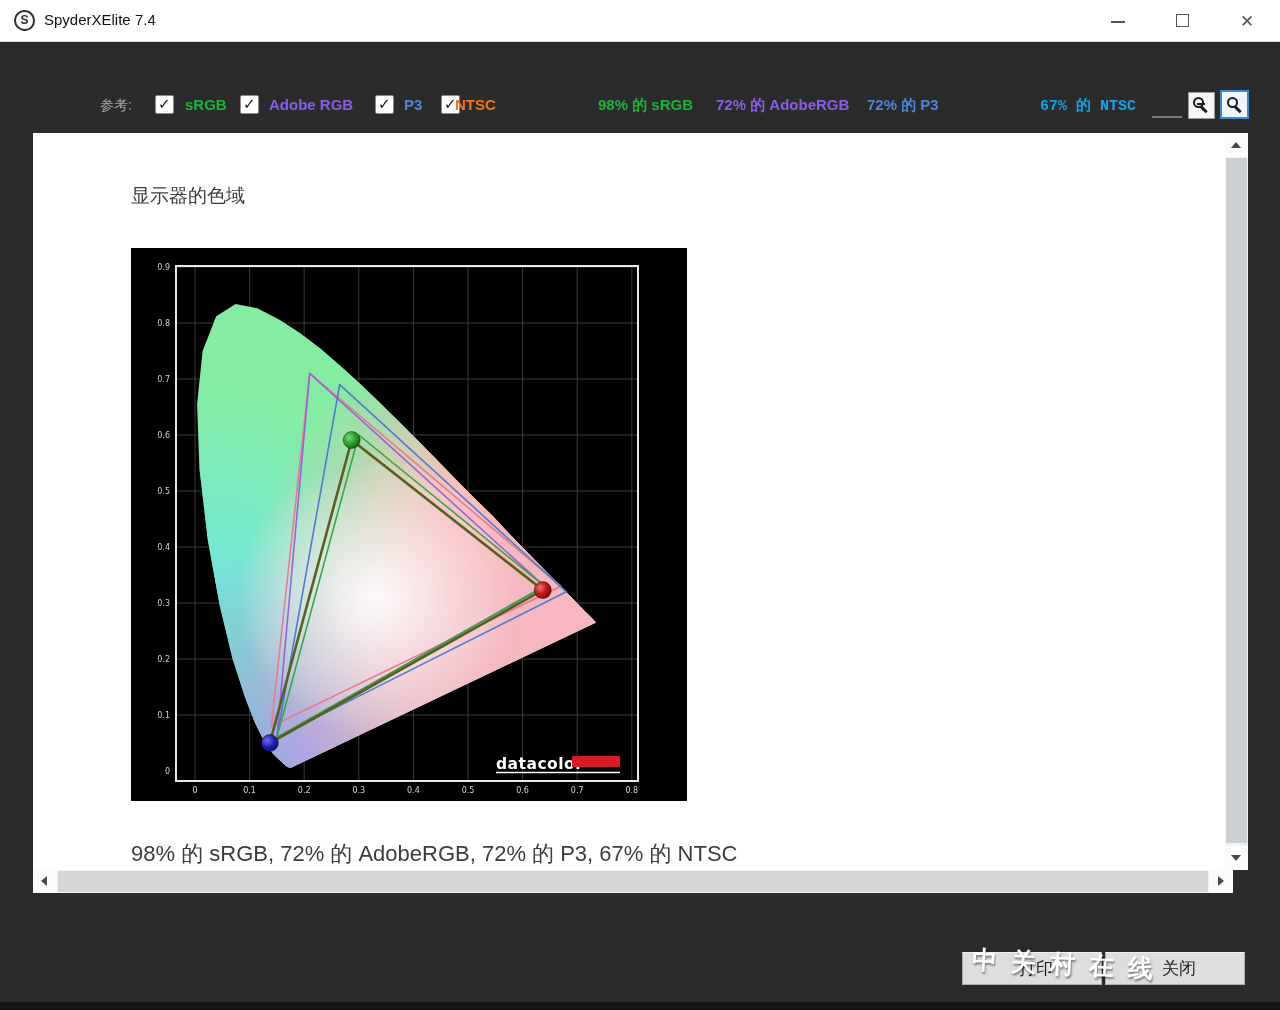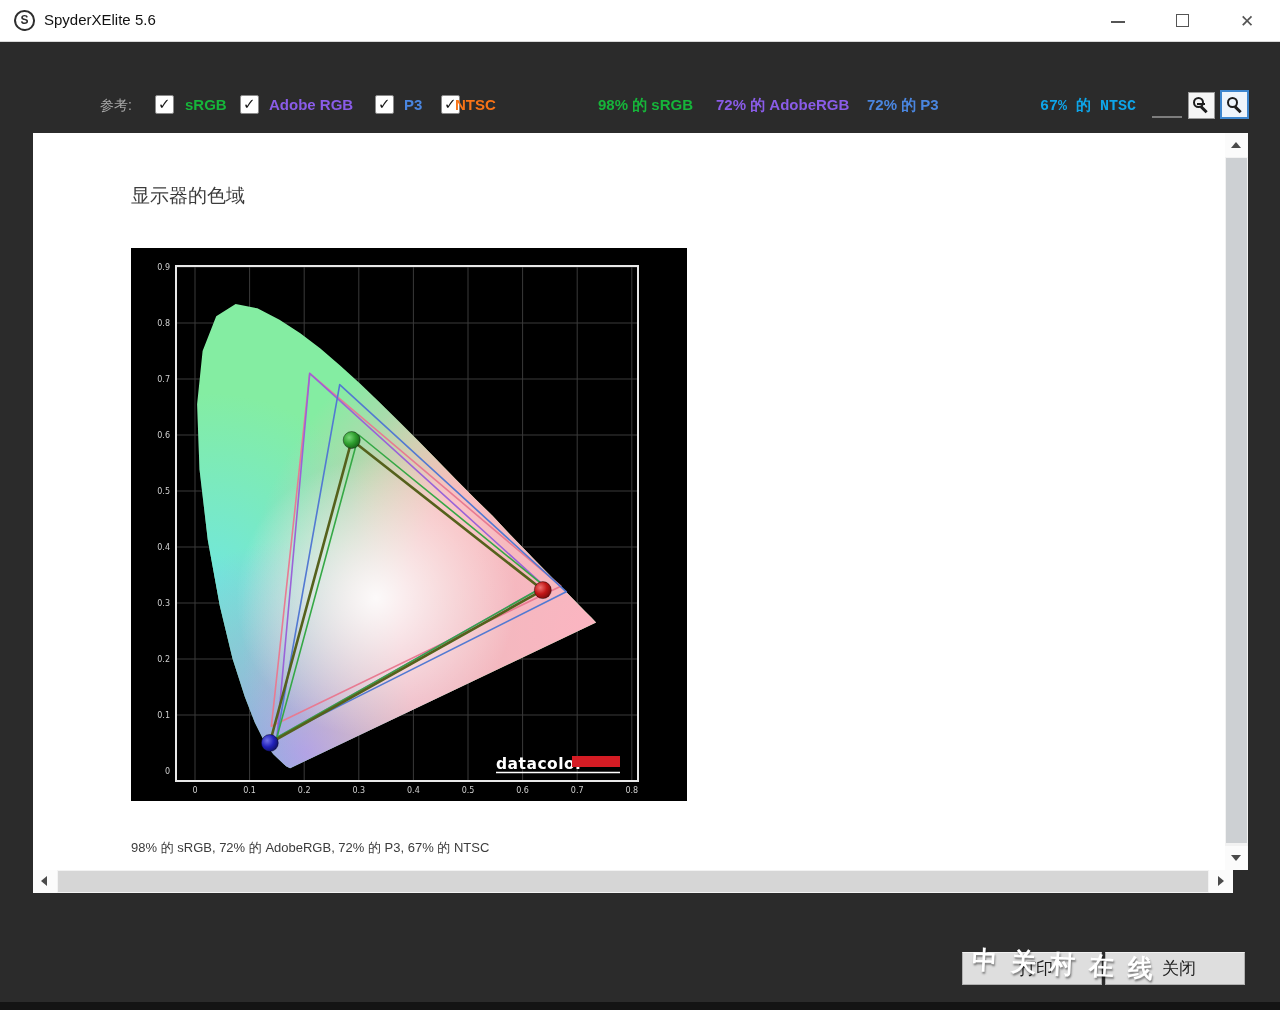--- a/index.html
+++ b/index.html
@@ -37,21 +37,21 @@
   .mag { position:absolute; left:4px; top:4px; width:11px; height:11px; border:2px solid #1d1d1d; border-radius:50%; }
   .mag::after { content:""; position:absolute; right:-6px; bottom:-4px; width:8px; height:2.5px; background:#1d1d1d; transform:rotate(45deg); }
   .mag.minus::before { content:""; position:absolute; left:1.5px; top:3.8px; width:8px; height:2.5px; background:#1d1d1d; }
   .zbtn.in .mag { left:5px; top:5px; }
 
   
   .workspace { position:absolute; left:0; top:133px; width:1036px; height:877px; background:#2b2b2b; }
   .content { position:absolute; left:33px; top:0; width:1192px; height:737px; background:#ffffff; }
   .page-title { position:absolute; left:98px; top:50px; font-size:19px; color:#3c3c3c; }
   .chartbox { position:absolute; left:98px; top:115px; width:556px; height:553px; background:#000; }
-  .summary { position:absolute; left:98px; top:706px; font-size:13px; color:#3c3c3c; }
+  .summary { position:absolute; left:98px; top:706px; font-size:22px; color:#3c3c3c; }
 
   
   .vscroll { position:absolute; left:1225px; top:0; width:23px; height:737px; background:#f2f2f2; }
   .vthumb { position:absolute; left:1px; top:25px; width:21px; height:685px; background:#cdd0d3; }
   .sbtn { position:absolute; background:#fbfbfb; }
   .sbtn.up { left:0; top:0; width:23px; height:24px; }
   .sbtn.down { left:0; top:713px; width:23px; height:24px; }
   .tri-up { position:absolute; left:6px; top:9px; width:0; height:0; border-left:5px solid transparent; border-right:5px solid transparent; border-bottom:6px solid #4a4a4a; }
   .tri-down { position:absolute; left:6px; top:9px; width:0; height:0; border-left:5px solid transparent; border-right:5px solid transparent; border-top:6px solid #4a4a4a; }
   .hscroll { position:absolute; left:33px; top:737px; width:1200px; height:23px; background:#f2f2f2; }
@@ -69,21 +69,21 @@
   .wm-sub { position:absolute; left:32px; top:60px; font-size:25px; font-weight:bold; color:#ffffff; letter-spacing:14px; white-space:nowrap; transform:rotate(3deg); text-shadow:1px 2px 2px rgba(0,0,0,.45); }
   .bottomstrip { position:absolute; left:0; top:869px; width:1280px; height:8px; background:#141414; }
 </style>
 </head>
 <body>
 
 <div class="app">
 
   <div class="titlebar">
     <div class="app-icon">S</div>
-    <div class="win-title">SpyderXElite 5.6</div>
+    <div class="win-title">SpyderXElite 7.4</div>
     <div class="win-btn min">
         <div class="glyph-min"></div>
       </div>
     <div class="win-btn max">
         <div class="glyph-max"></div>
       </div>
     <div class="win-btn cls">
         <div class="glyph-cls">✕</div>
       </div>
   </div>

